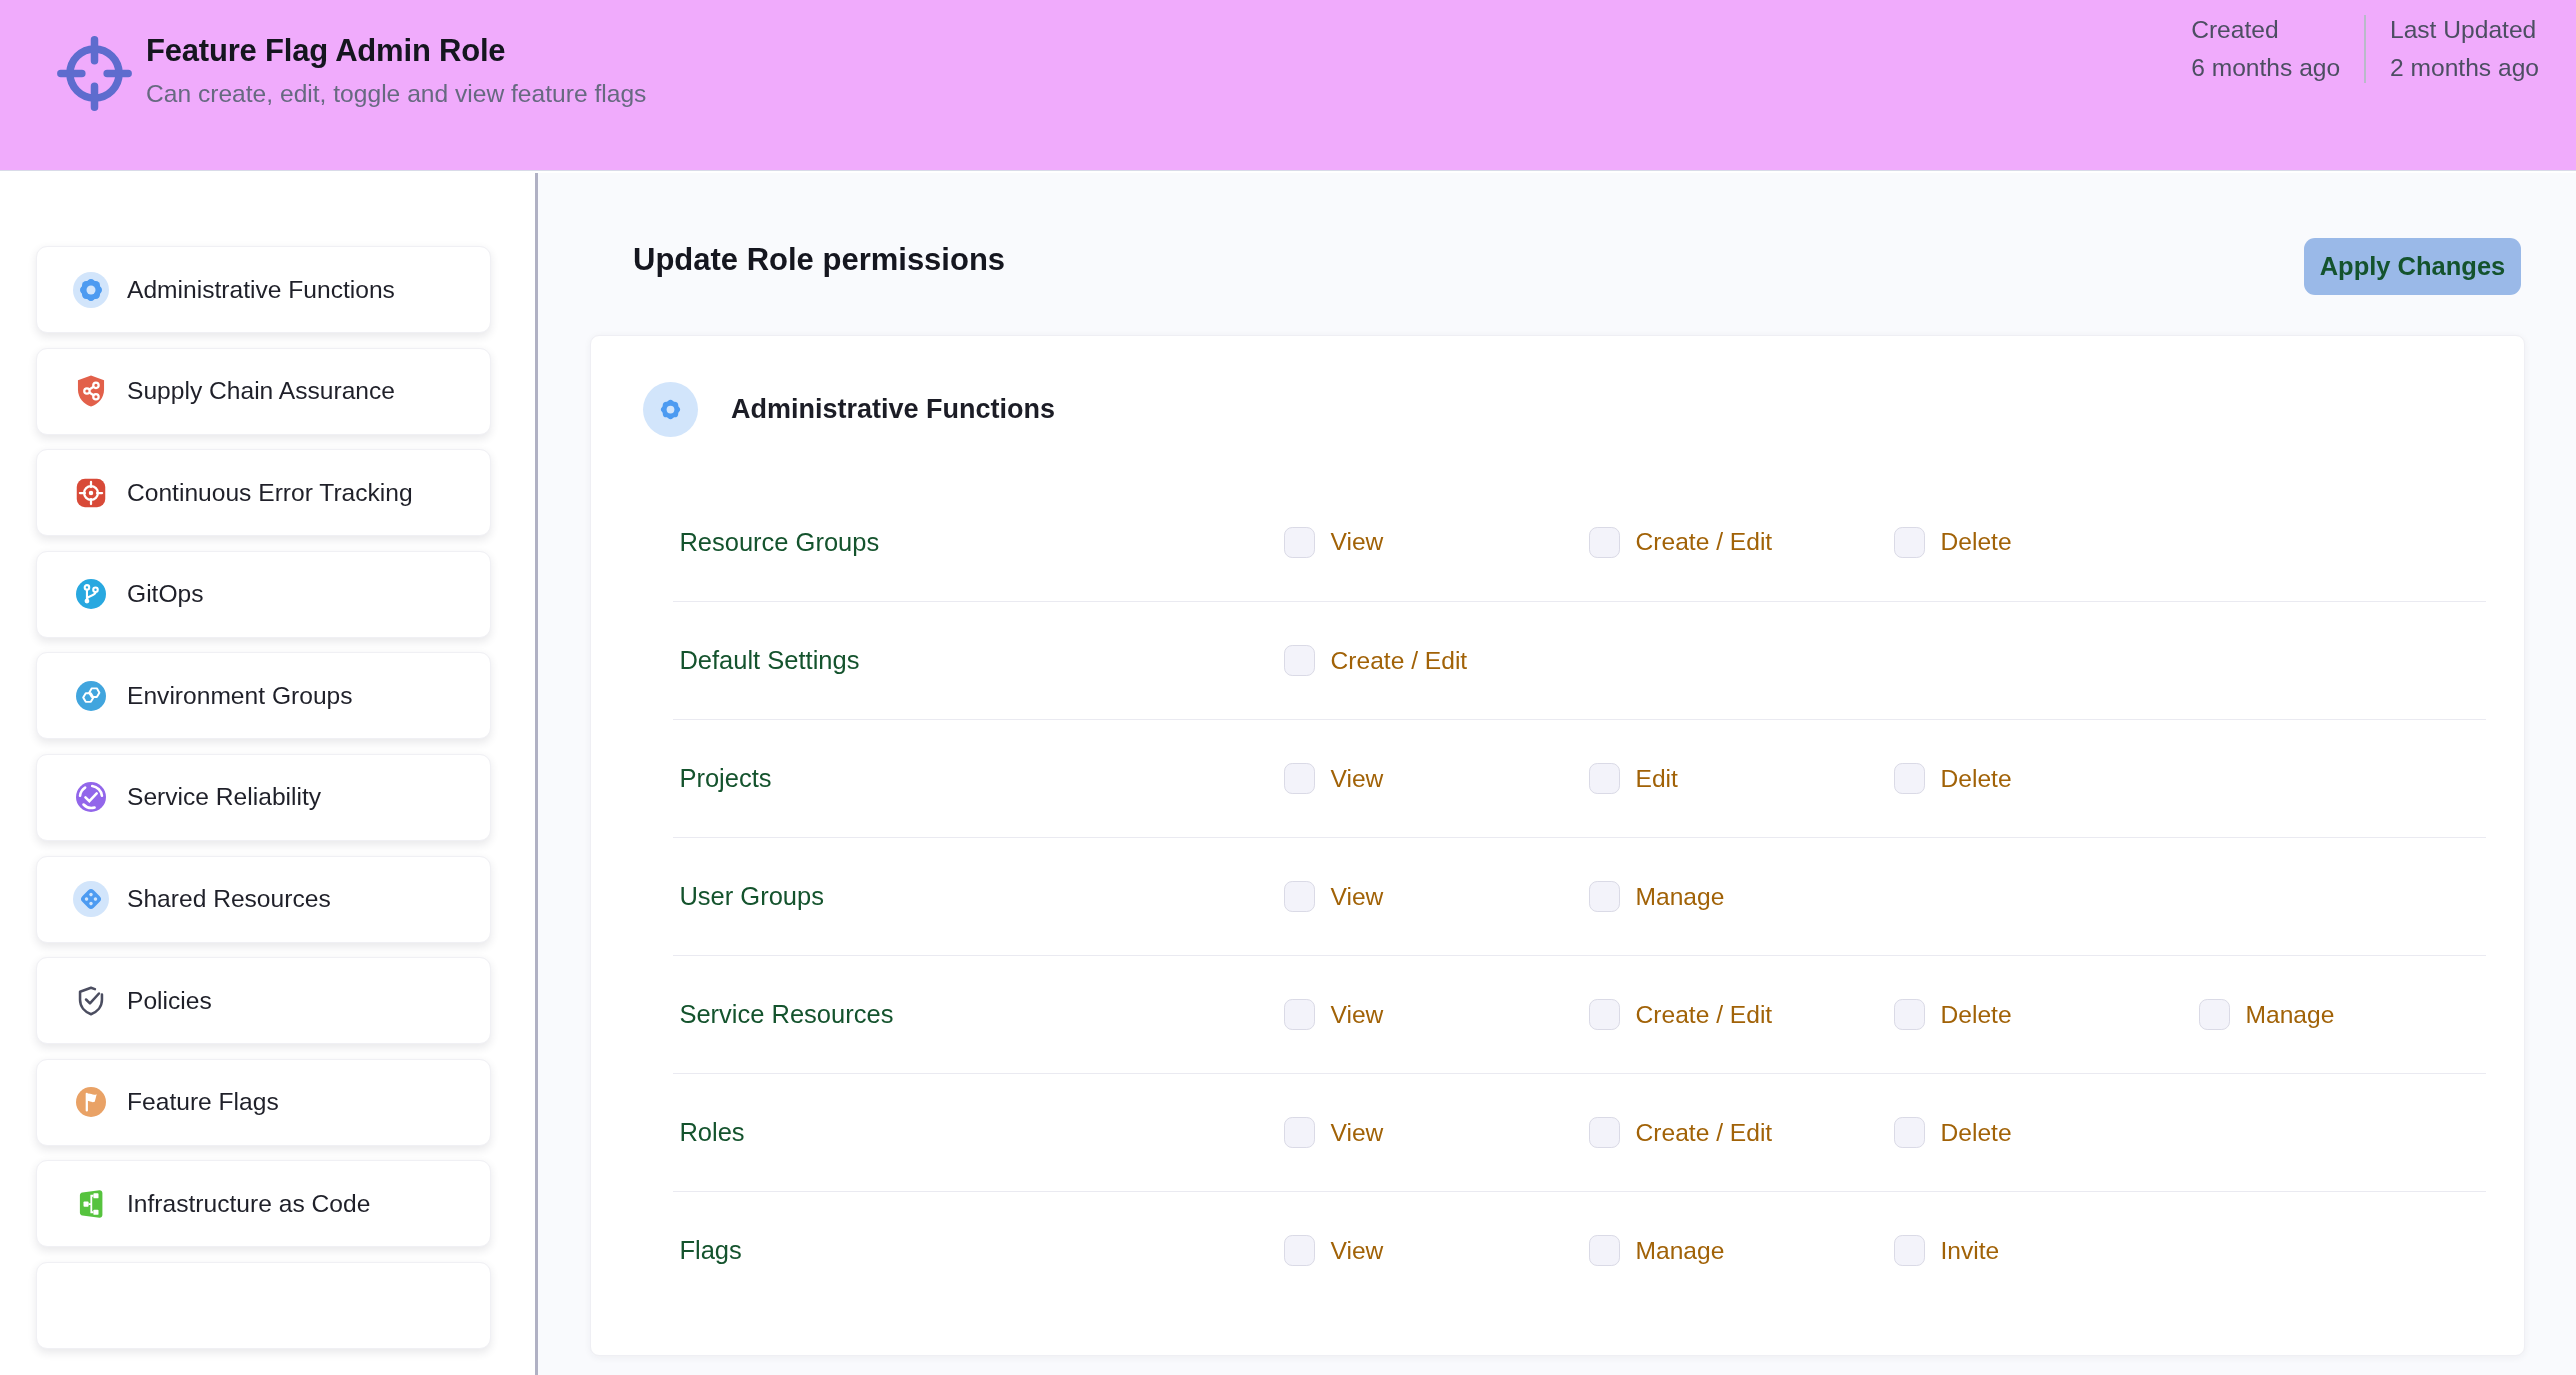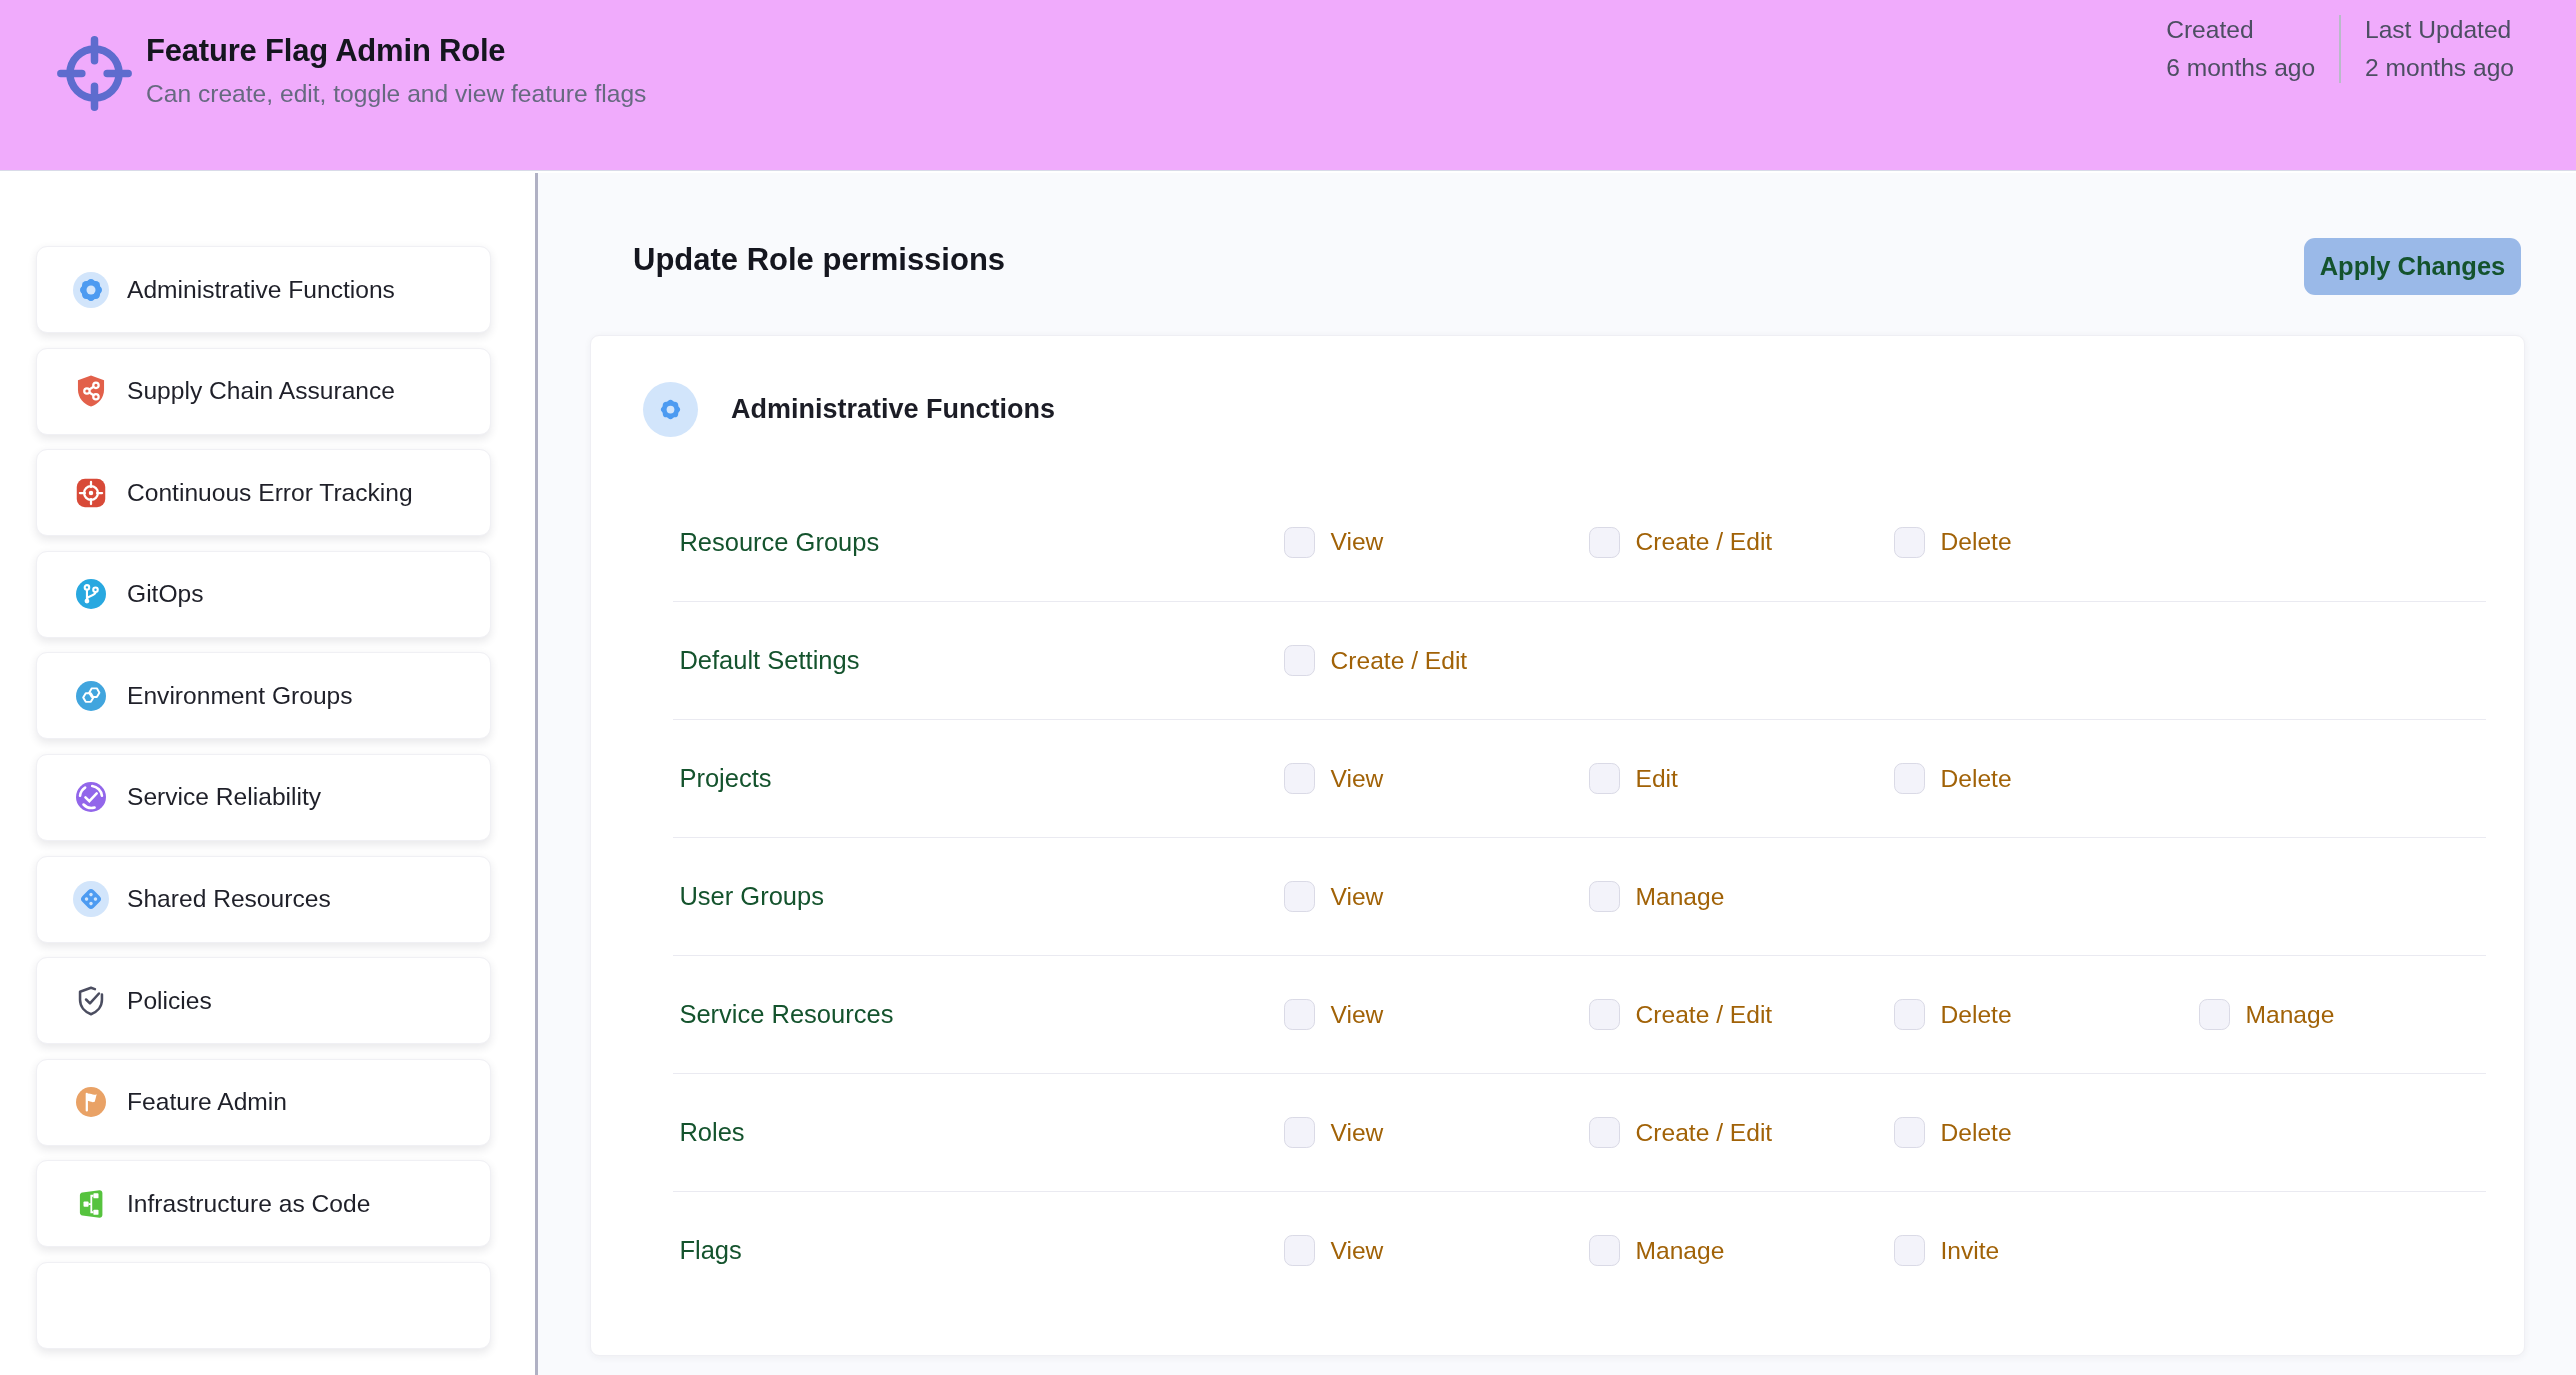--- a/index.html
+++ b/index.html
@@ -7,21 +7,21 @@
   body { font-family:"Liberation Sans", sans-serif; background:#ffffff; position:relative; }
 
   
   .app-header { position:absolute; top:0; left:0; width:2576px; height:171px;
     background:#f0abfc; border-bottom:1.8px solid #d9dbe8; }
   .role-icon { position:absolute; left:47px; top:25.5px; width:95px; height:95px; }
   .role-icon svg { width:100%; height:100%; }
   .role-titles { position:absolute; left:146px; top:33px; }
   .role-title { font-size:31px; font-weight:600; color:#15161f; letter-spacing:-0.2px; }
   .role-subtitle { margin-top:11px; font-size:24.6px; color:#666980; }
-  .header-meta { position:absolute; right:62px; top:11px; display:flex; gap:24px; }
+  .header-meta { position:absolute; right:37px; top:11px; display:flex; gap:24px; }
   .meta-col { font-size:24.6px; color:#4c4e62; line-height:38px; }
   .meta-divider { width:1.8px; background:#b9bac9; margin:3.6px 0; }
 
   
   .sidebar { position:absolute; left:0; top:173px; width:535px; height:1202px; background:#ffffff; }
   .sidebar-list { padding:73px 0 0 36px; display:flex; flex-direction:column; gap:14.6px; }
   .side-card { width:455px; height:87px; background:#ffffff; border-radius:11px;
     border:0.9px solid #f0f0f4; box-shadow:0 3.6px 9px rgba(35,36,60,0.10);
     display:flex; align-items:center; padding-left:36px; gap:18px; cursor:pointer; flex:none; }
   .side-icon { width:36px; height:36px; flex:none; display:flex; }
@@ -189,21 +189,21 @@
         <span class="side-label">Policies</span>
       </div>
       <div class="side-card">
         <span class="side-icon">
           <svg viewBox="0 0 24 24">
             <circle cx="12" cy="12" r="10" fill="#e9a266"></circle>
             <path d="M9.2 6.8 C11.2 5.5 13 8 15.8 6.8 L14.5 11.8 C12.2 12.9 10.5 10.6 9.2 11.4 Z" fill="#fff"></path>
             <path d="M9.2 6.5 V17.6" stroke="#fff" stroke-width="1.5" stroke-linecap="round" fill="none"></path>
           </svg>
         </span>
-        <span class="side-label">Feature Admin</span>
+        <span class="side-label">Feature Flags</span>
       </div>
       <div class="side-card">
         <span class="side-icon">
           <svg viewBox="0 0 24 24">
             <path d="M6.2 4.4 L17.6 2.9 C18.7 2.8 19.6 3.6 19.6 4.7 V19.3 C19.6 20.4 18.7 21.2 17.6 21.1 L6.2 19.6 C5.3 19.5 4.6 18.7 4.6 17.8 V6.2 C4.6 5.3 5.3 4.5 6.2 4.4 Z" fill="#56c33e"></path>
             <g stroke="#fff" stroke-width="1.2" fill="none">
               <path d="M10.4 12.1 H12.2 V6.5 H13.6 M12.2 12.1 V17.5 H13.6"></path>
             </g>
             <g fill="#fff">
               <rect x="7" y="10.4" width="3.4" height="3.4" rx="0.6"></rect>

